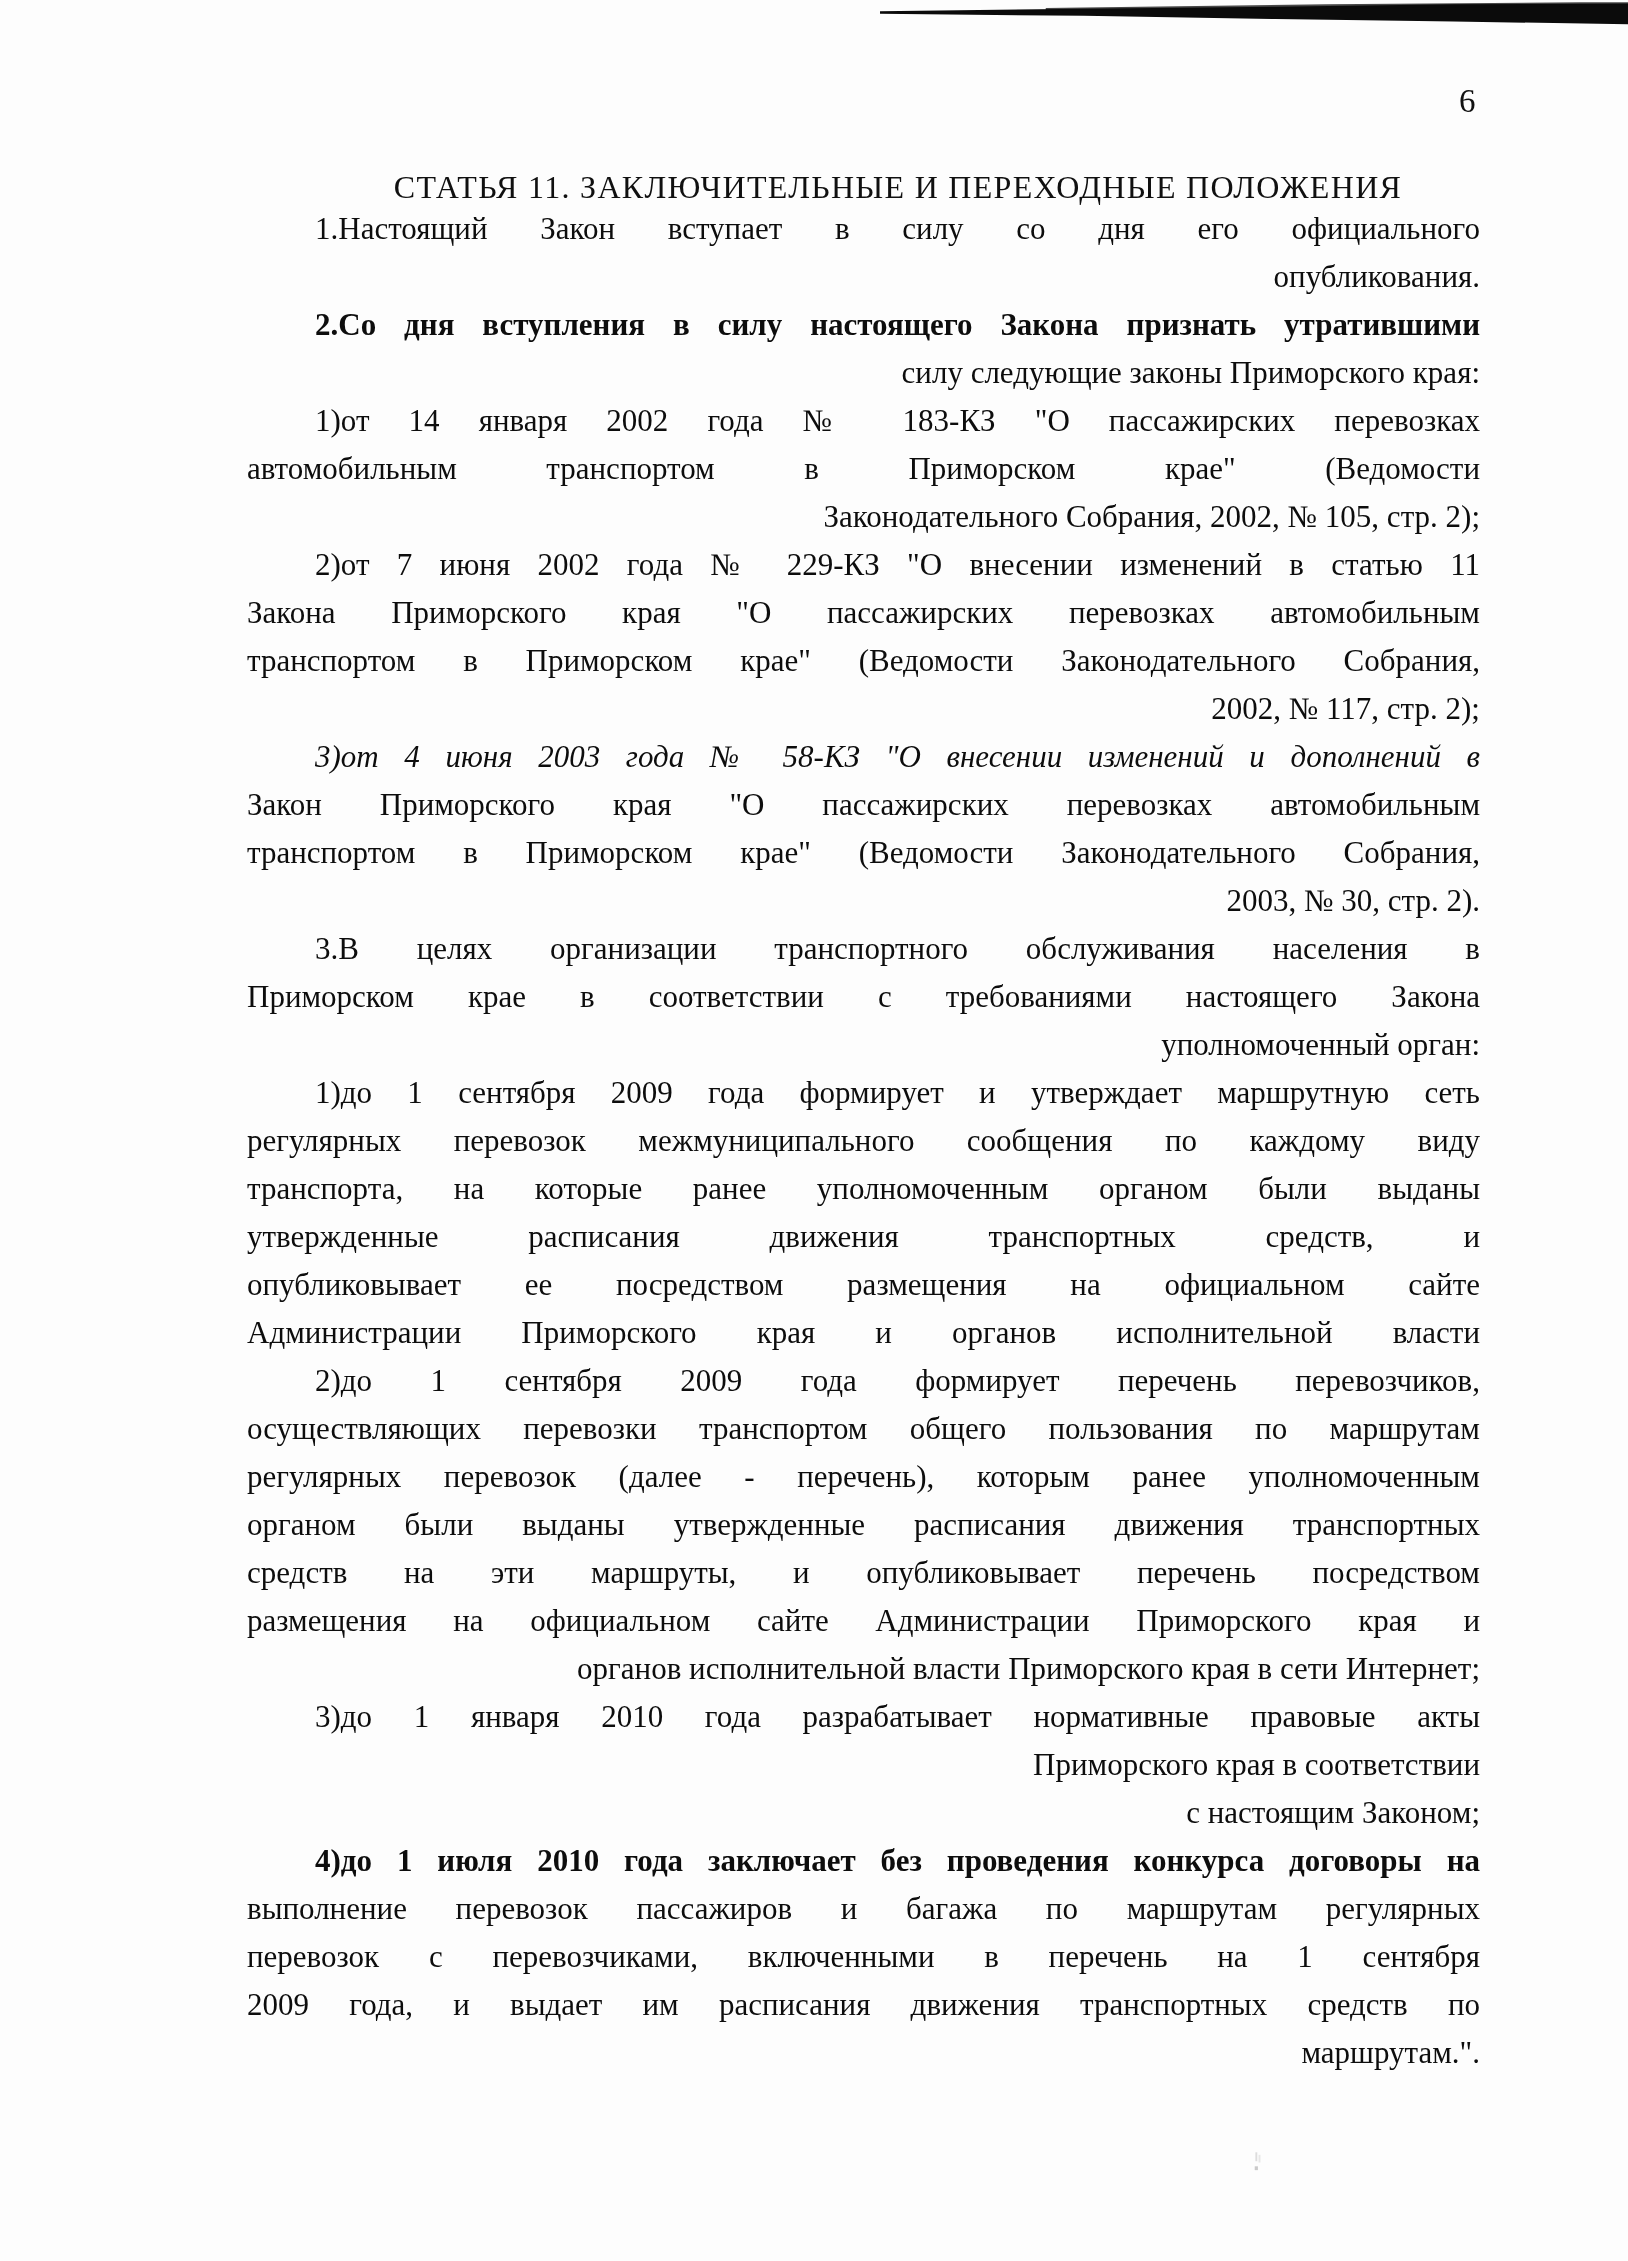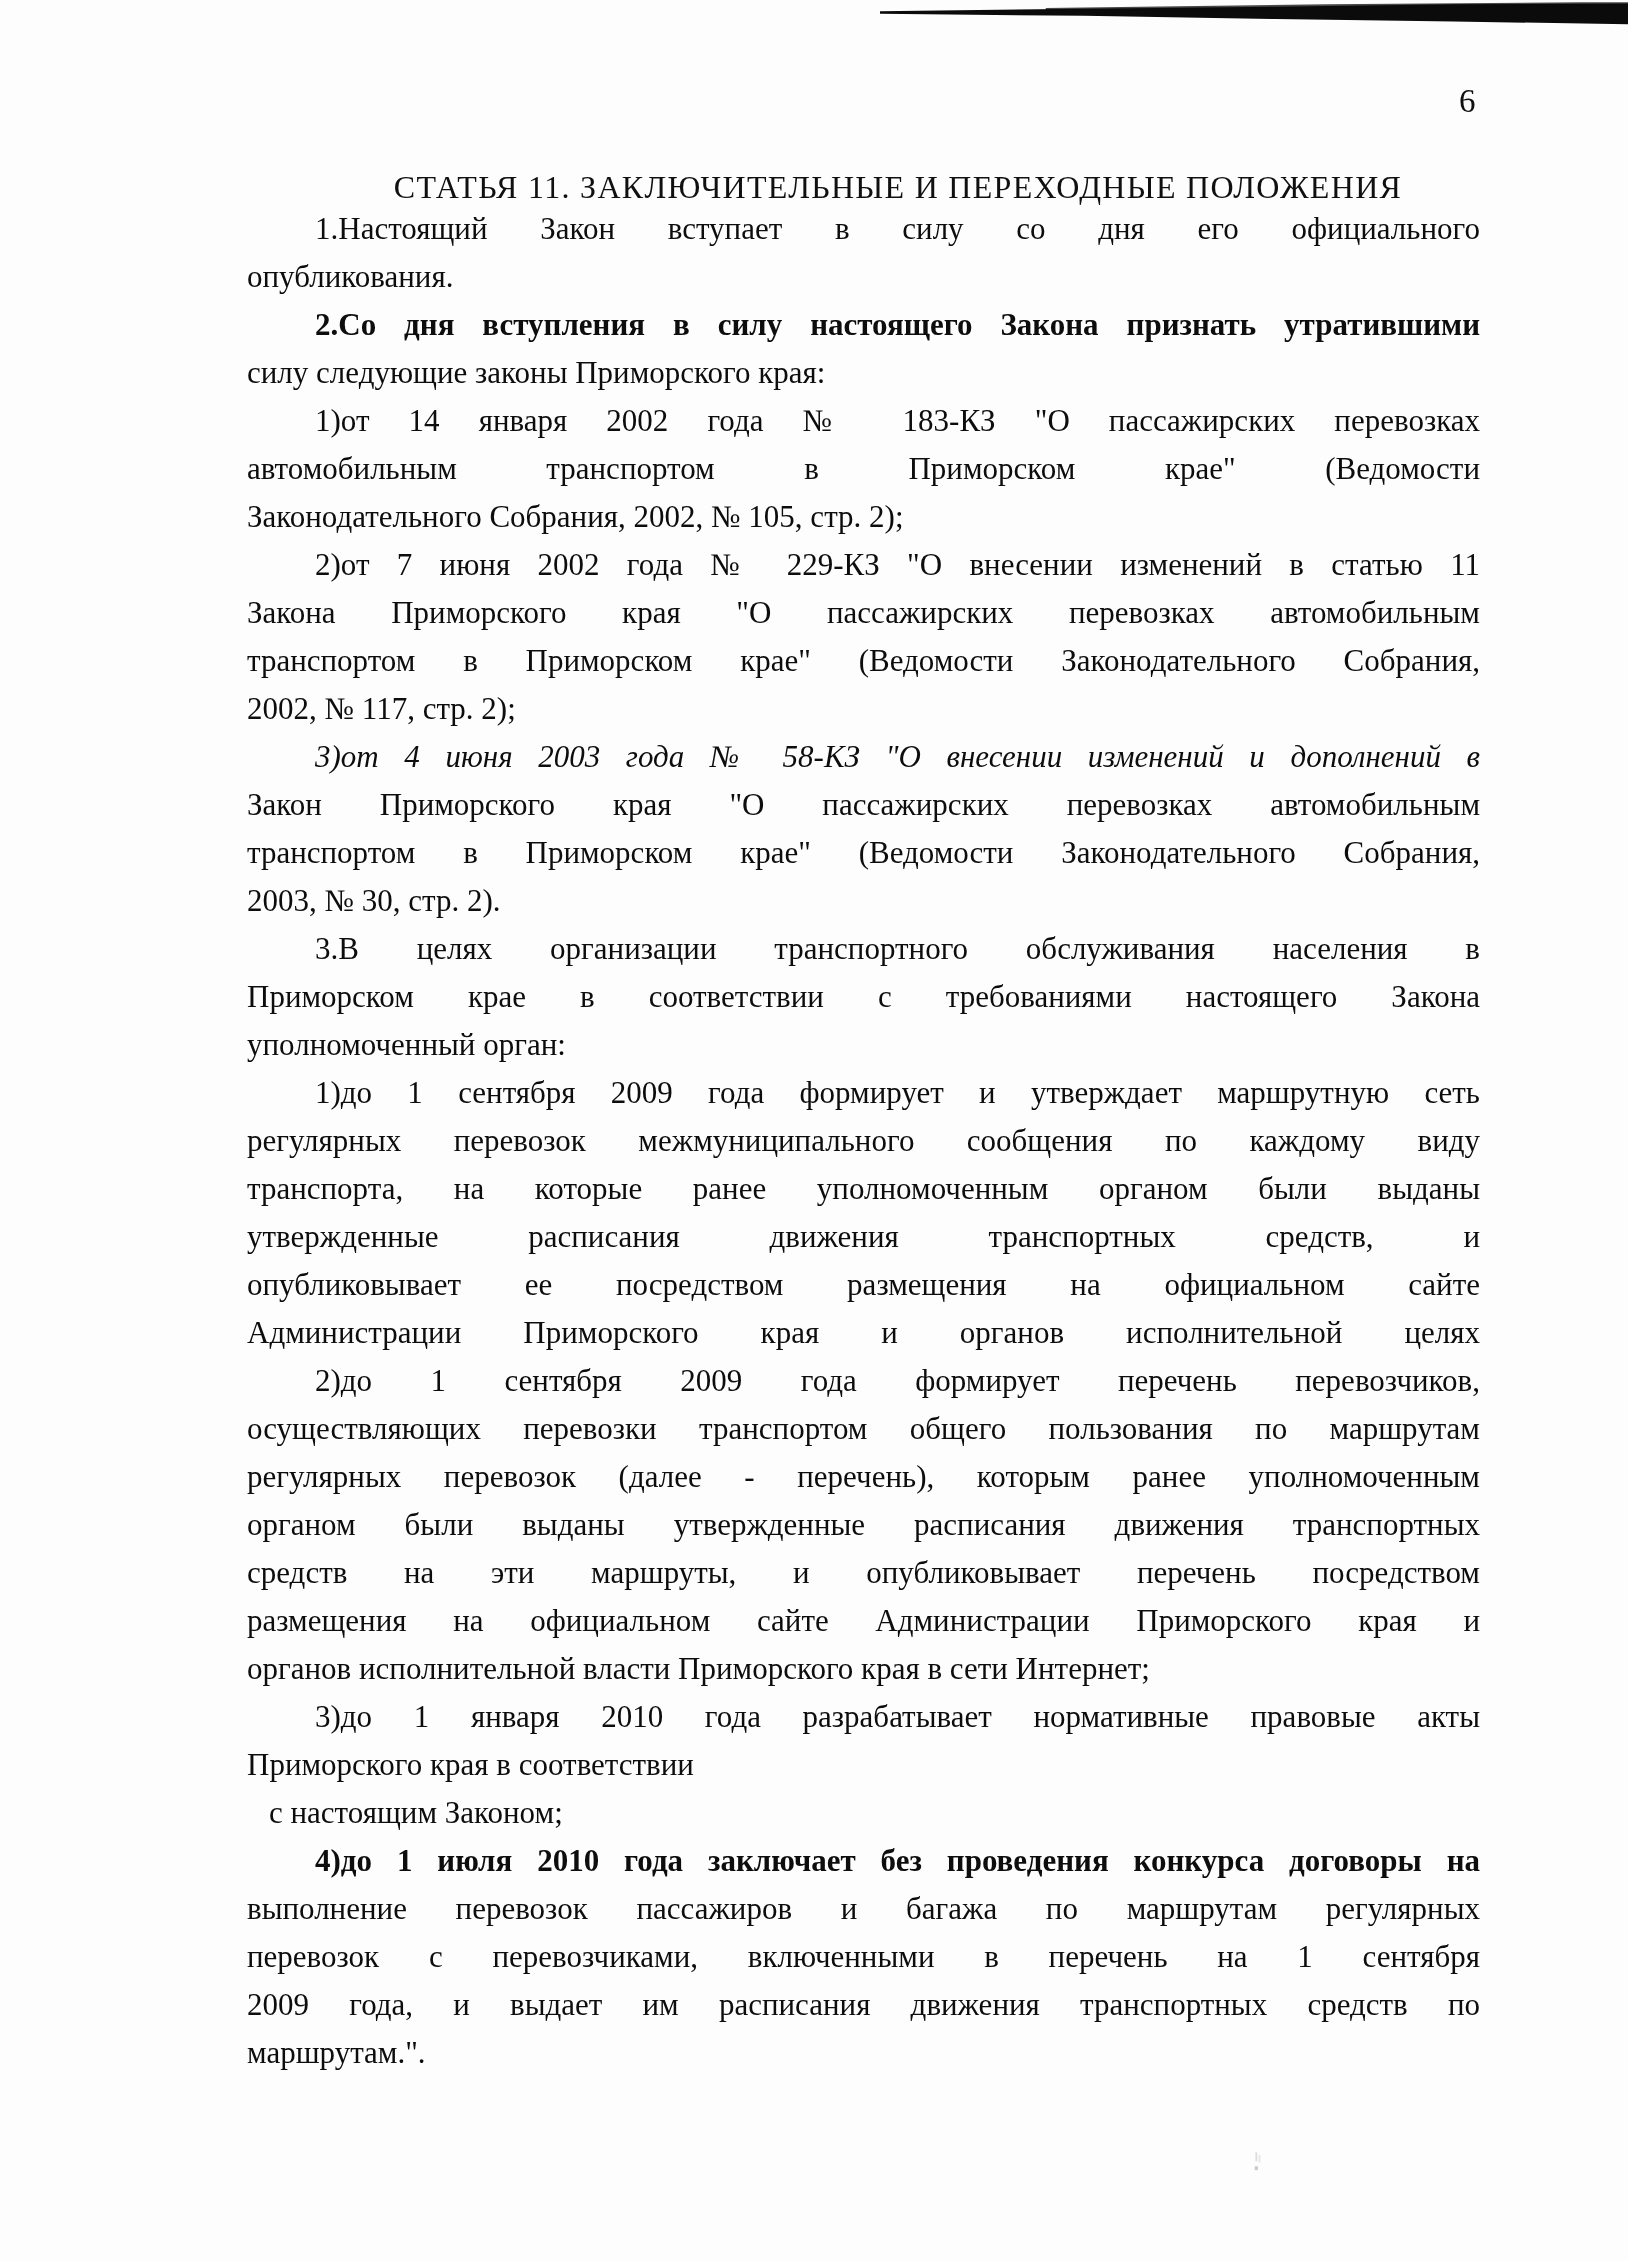--- a/index.html
+++ b/index.html
@@ -49,21 +49,21 @@
     left: 247px;
     top: 205px;
     width: 1233px;
     font-size: 31px;
     line-height: 48px;
     color: #0d0d0d;
   }
   .line {
     height: 48px;
     overflow: visible;
-    text-align: left;
+    text-align: right;
     white-space: normal;
   }
   .line.jfull {
     text-align: justify;
     text-align-last: justify;
   }
   .speck {
     position: absolute;
     left: 1249px;
     top: 2151px;
@@ -103,21 +103,21 @@
       <div class="line jfull">транспортом в Приморском крае" (Ведомости Законодательного Собрания,</div>
       <div class="line">2003, № 30, стр. 2).</div>
       <div class="line jfull" style="padding-left: 68px;">3.В целях организации транспортного обслуживания населения в</div>
       <div class="line jfull">Приморском крае в соответствии с требованиями настоящего Закона</div>
       <div class="line">уполномоченный орган:</div>
       <div class="line jfull" style="padding-left: 68px;">1)до 1 сентября 2009 года формирует и утверждает маршрутную сеть</div>
       <div class="line jfull">регулярных перевозок межмуниципального сообщения по каждому виду</div>
       <div class="line jfull">транспорта, на которые ранее уполномоченным органом были выданы</div>
       <div class="line jfull">утвержденные расписания движения транспортных средств, и</div>
       <div class="line jfull">опубликовывает ее посредством размещения на официальном сайте</div>
-      <div class="line jfull">Администрации Приморского края и органов исполнительной целях</div>
+      <div class="line jfull">Администрации Приморского края и органов исполнительной власти</div>
       <div class="line jfull" style="padding-left: 68px;">2)до 1 сентября 2009 года формирует перечень перевозчиков,</div>
       <div class="line jfull">осуществляющих перевозки транспортом общего пользования по маршрутам</div>
       <div class="line jfull">регулярных перевозок (далее - перечень), которым ранее уполномоченным</div>
       <div class="line jfull">органом были выданы утвержденные расписания движения транспортных</div>
       <div class="line jfull">средств на эти маршруты, и опубликовывает перечень посредством</div>
       <div class="line jfull">размещения на официальном сайте Администрации Приморского края и</div>
       <div class="line">органов исполнительной власти Приморского края в сети Интернет;</div>
       <div class="line jfull" style="padding-left: 68px;">3)до 1 января 2010 года разрабатывает нормативные правовые акты</div>
       <div class="line">Приморского края в соответствии</div>
       <div class="line" style="padding-left: 22px;">с настоящим Законом;</div>

